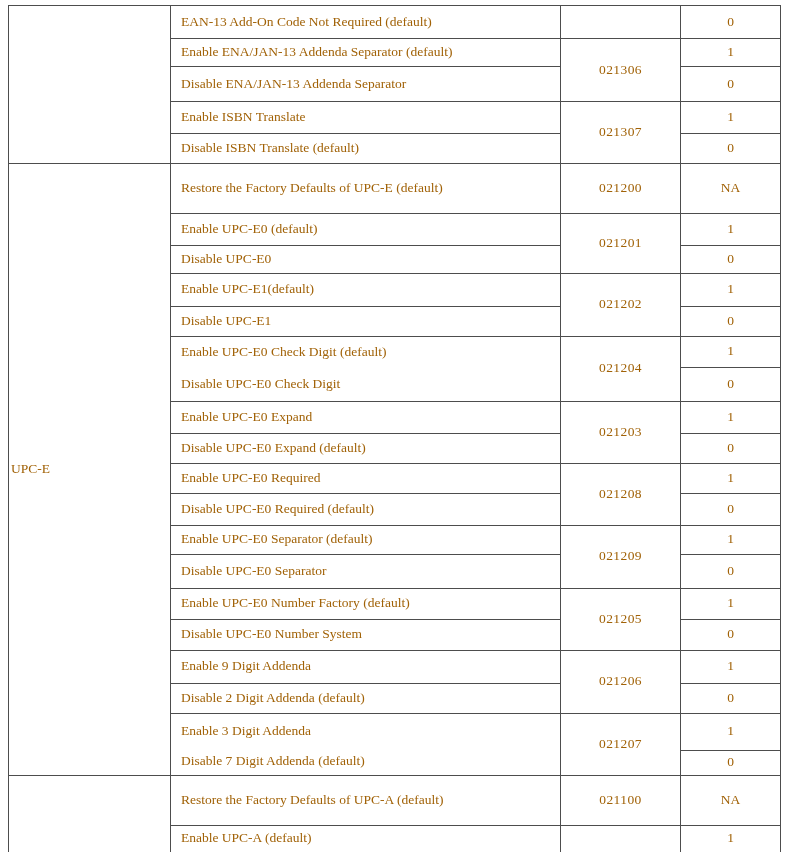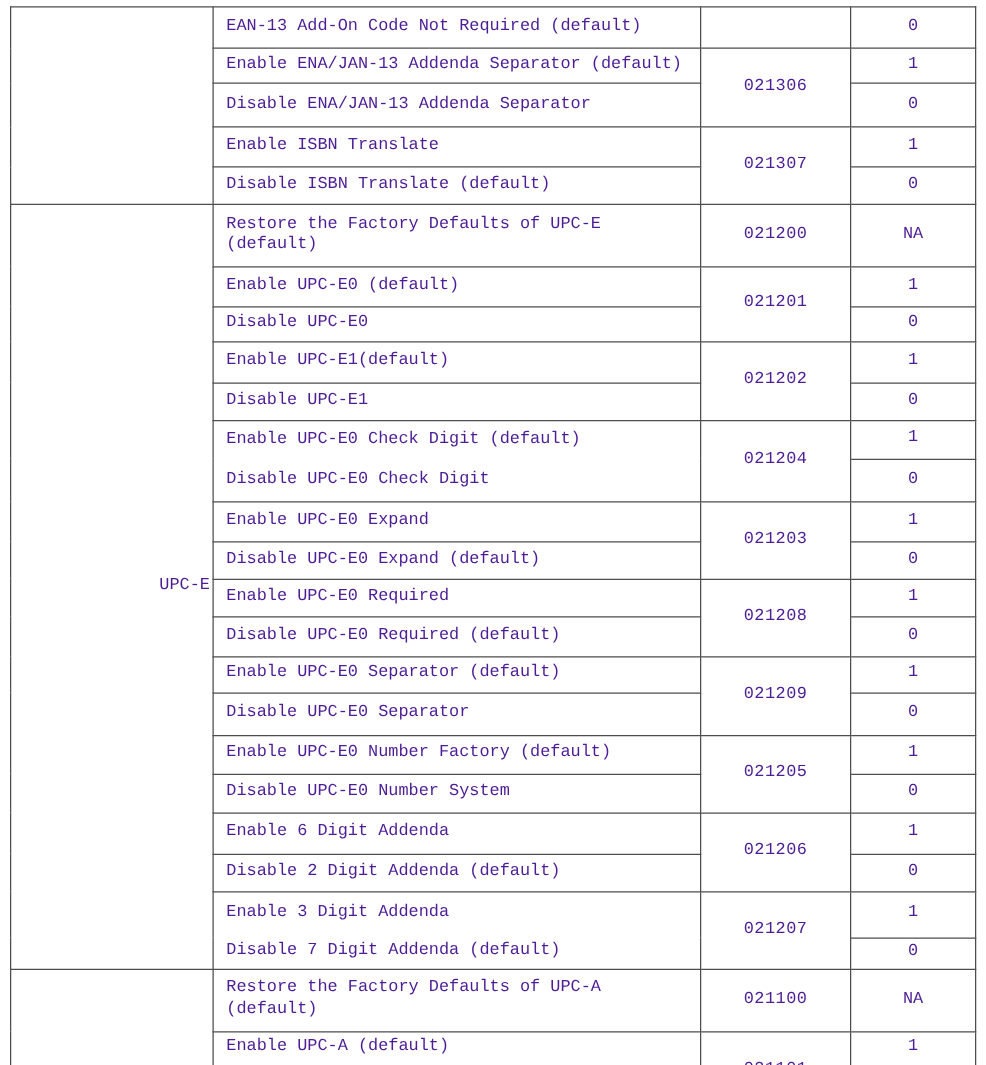--- a/index.html
+++ b/index.html
@@ -2,40 +2,40 @@
 <html><head>
 <meta charset="utf-8">
 <style>
   html, body { margin: 0; padding: 0; background: #ffffff; }
   .page {
     position: relative;
     width: 789px;
     height: 852px;
     background: #ffffff;
     overflow: hidden;
-    font-family: Liberation Mono, monospace;
-    color: #4c1d95;
+    font-family: Liberation Serif, serif;
+    color: #a16207;
   }
   table.tbl {
     position: absolute;
     left: 8px;
     top: 5px;
     border-collapse: collapse;
     table-layout: fixed;
     width: 772px;
   }
   .tbl td {
     border: 1px solid #4d4d4d;
     font-size: 13.5px;
     line-height: 1.25;
     overflow: hidden;
     background: #ffffff;
   }
   td.cat {
-    text-align: right;
+    text-align: left;
     vertical-align: middle;
     padding: 2px;
     margin-left: 37px;
   }
   td.desc {
     text-align: left;
     vertical-align: middle;
     padding: 2px 8px 2px 10px;
   }
   td.code {
@@ -163,21 +163,21 @@
       <tr style="height:31px">
         <td class="desc">Enable UPC-E0 Number Factory (default)</td>
         <td class="code" rowspan="2">021205</td>
         <td class="val">1</td>
       </tr>
       <tr style="height:31px">
         <td class="desc">Disable UPC-E0 Number System</td>
         <td class="val">0</td>
       </tr>
       <tr style="height:33px">
-        <td class="desc">Enable 6 Digit Addenda</td>
+        <td class="desc">Enable 9 Digit Addenda</td>
         <td class="code" rowspan="2">021206</td>
         <td class="val">1</td>
       </tr>
       <tr style="height:30px">
         <td class="desc">Disable 2 Digit Addenda (default)</td>
         <td class="val">0</td>
       </tr>
       <tr style="height:37px">
         <td class="desc pair-cell" rowspan="2">
           <div class="pair-line" style="height:36px">Enable 3 Digit Addenda</div>

